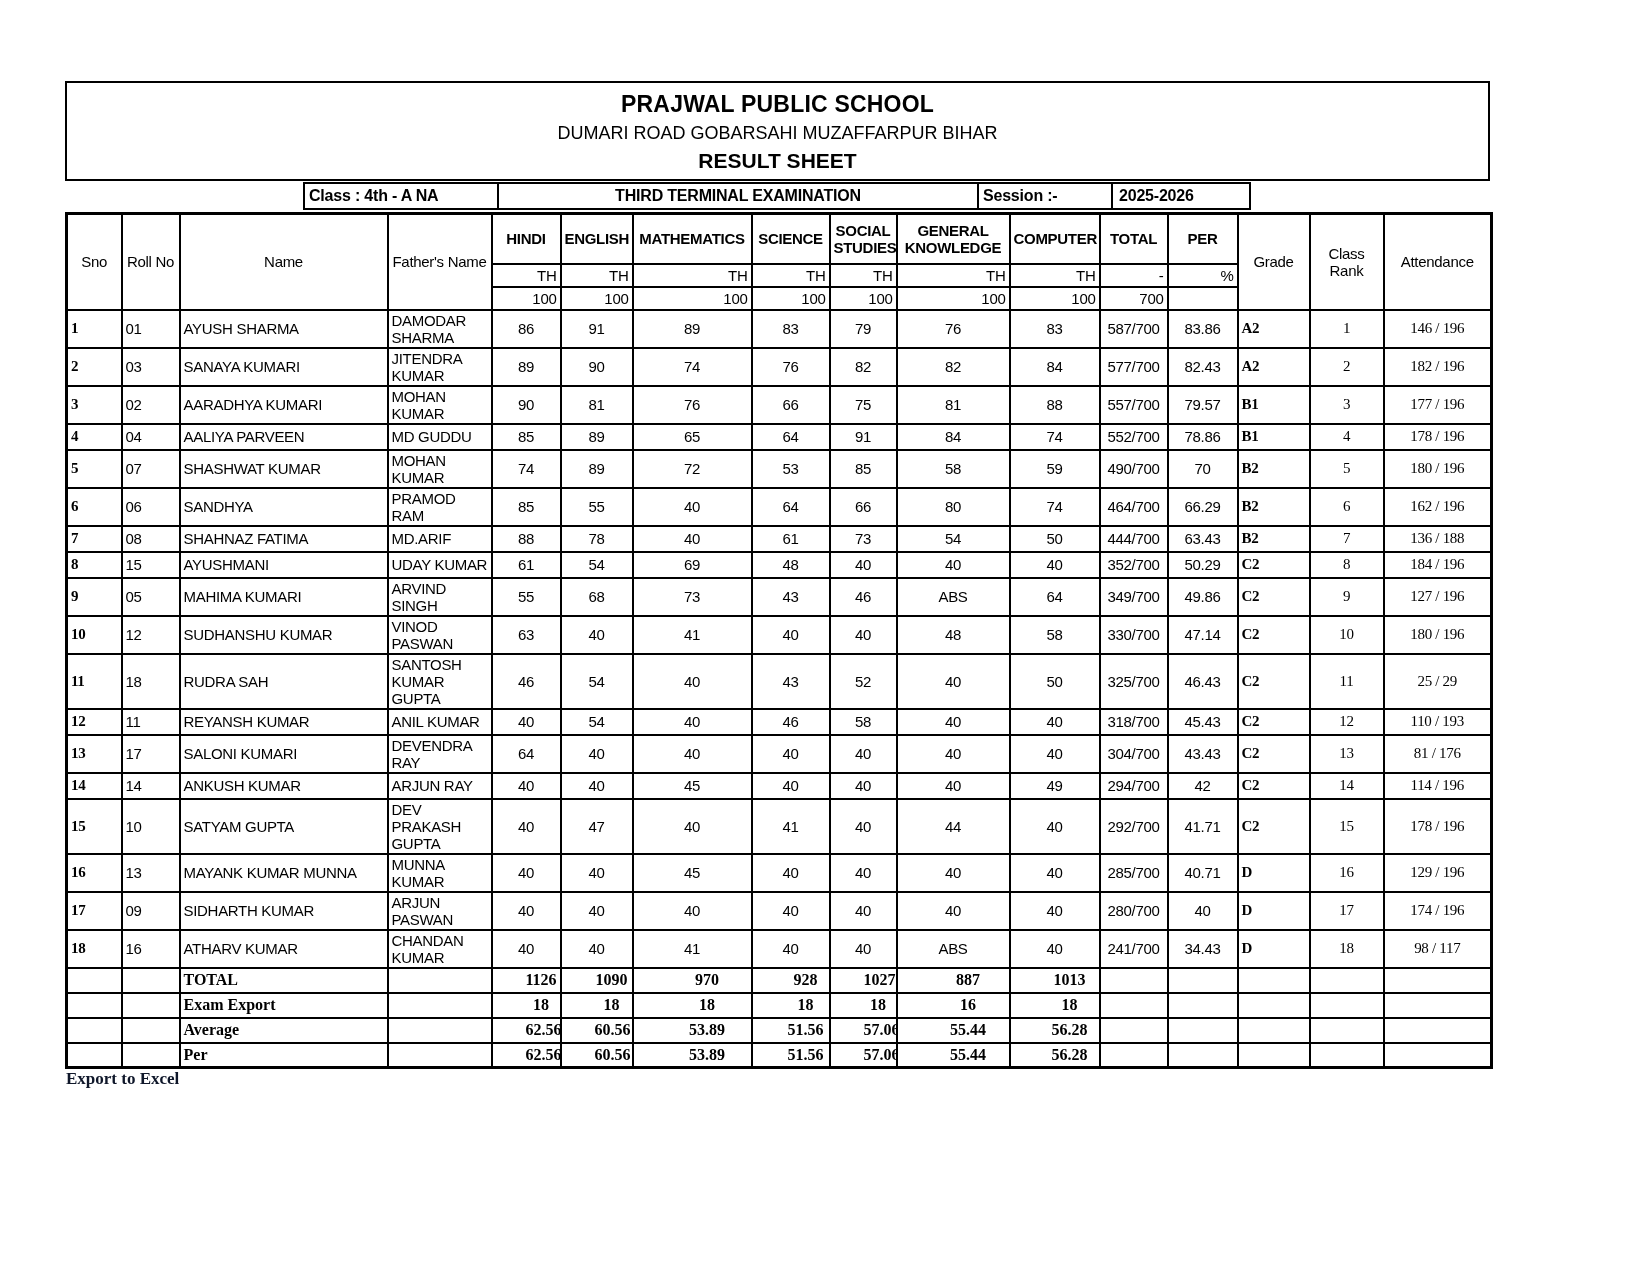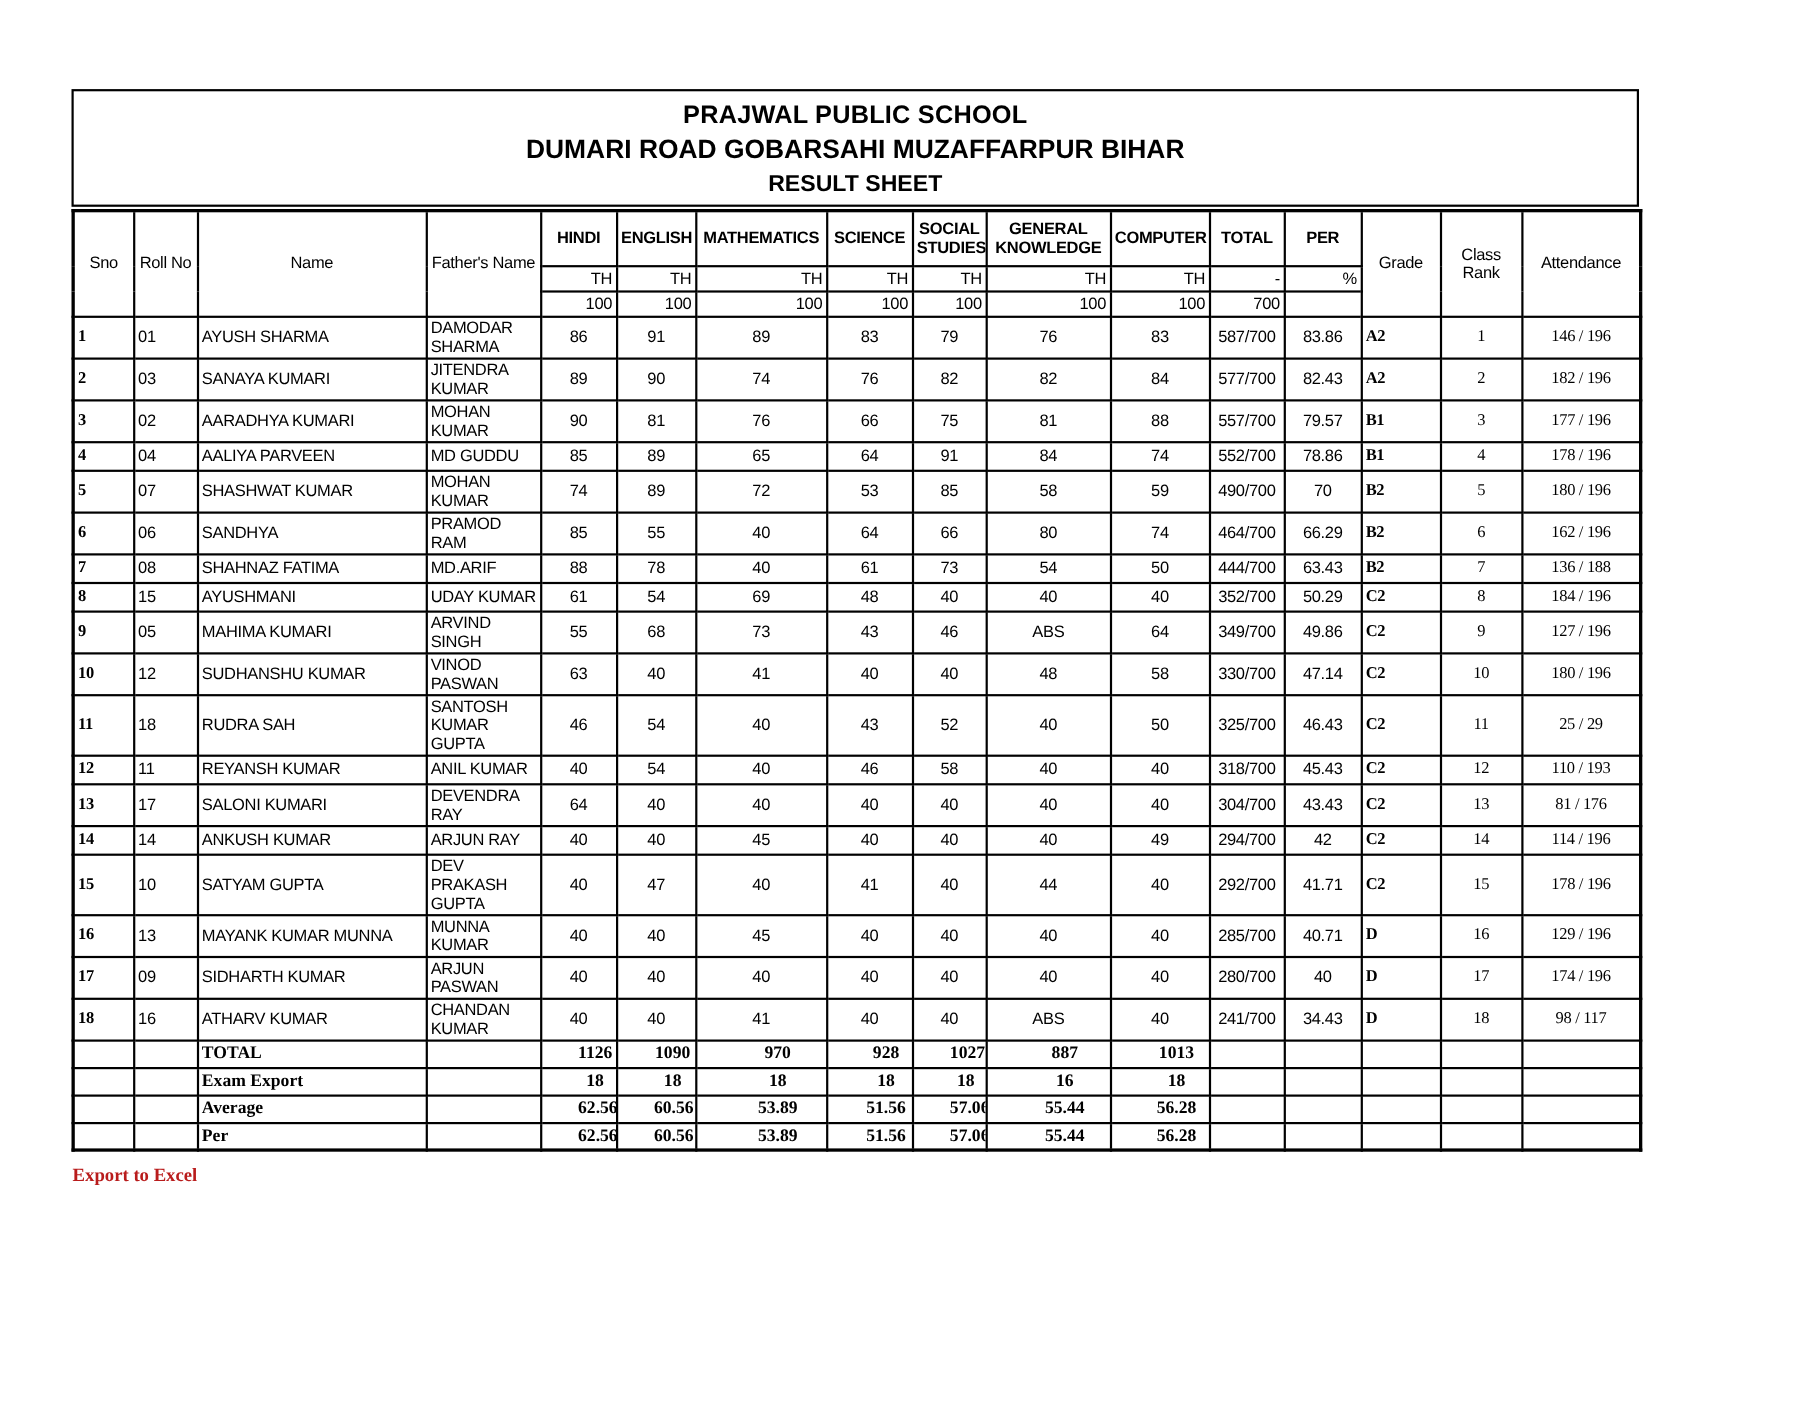--- a/index.html
+++ b/index.html
@@ -8,21 +8,21 @@
     width:1650px; height:1275px; position:relative;
     font-family:"Liberation Sans", sans-serif; color:#000;
   }
   .sheet { position:absolute; left:65px; top:81px; width:1425px; }
 
   
   .title-box {
     border:2px solid #000; text-align:center; padding:8px 0 6px;
   }
   .title-box .school   { font-size:23px; font-weight:bold; letter-spacing:.2px; }
-  .title-box .address  { font-size:24px; font-weight:bold; margin-top:5px; }
+  .title-box .address  { font-size:18px; font-weight:normal; margin-top:5px; }
   .title-box .subtitle { font-size:21px; font-weight:bold; margin-top:5px; }
 
   
   .band { display:flex; align-items:stretch; height:28px; margin-top:1px; padding-left:238px; }
   .band-box {
     border:2px solid #000; background:#fff; font-size:16px; font-weight:bold;
     display:flex; align-items:center; letter-spacing:-0.2px;
   }
   .band-box + .band-box { margin-left:-2px; }
   .bb-class   { width:196px; padding-left:4px; }
@@ -50,38 +50,44 @@
   tr.datarow td { height:26px; }
   tr.sumrow td {
     font-family:"Liberation Serif", serif; font-weight:bold; letter-spacing:0;
     font-size:16px; height:25px;
   }
   tr.sumrow td.label { text-align:left; }
   tr.sumrow td.val   { text-align:center;padding-left:33px; }
 
   
   .export-link {
-    margin-top:12px; margin-left:1px; display:inline-block;
+    margin-top:0; margin-left:1px; display:inline-block;
     font-family:"Liberation Serif", serif; font-weight:bold; font-size:17px;
-    color:#b91c1c; text-decoration:none; cursor:pointer;
+    color:#0f172a; text-decoration:none; cursor:pointer;
   }
 </style>
 </head>
 <body>
 
 <div class="sheet">
 
   
   <div class="title-box">
     <div class="school">PRAJWAL PUBLIC SCHOOL</div>
     <div class="address">DUMARI ROAD GOBARSAHI MUZAFFARPUR BIHAR</div>
     <div class="subtitle">RESULT SHEET</div>
   </div>
 
   
+  <div class="band">
+    <div class="band-box bb-class">Class : 4th - A NA</div>
+    <div class="band-box bb-exam">THIRD TERMINAL EXAMINATION</div>
+    <div class="band-box bb-session">Session :-</div>
+    <div class="band-box bb-year">2025-2026</div>
+  </div>
 
   
   <table class="results">
     <colgroup>
       <col style="width:55px">
         <col style="width:58px">
         <col style="width:208px">
         <col style="width:104px">
       <col style="width:69px">
         <col style="width:72px">

